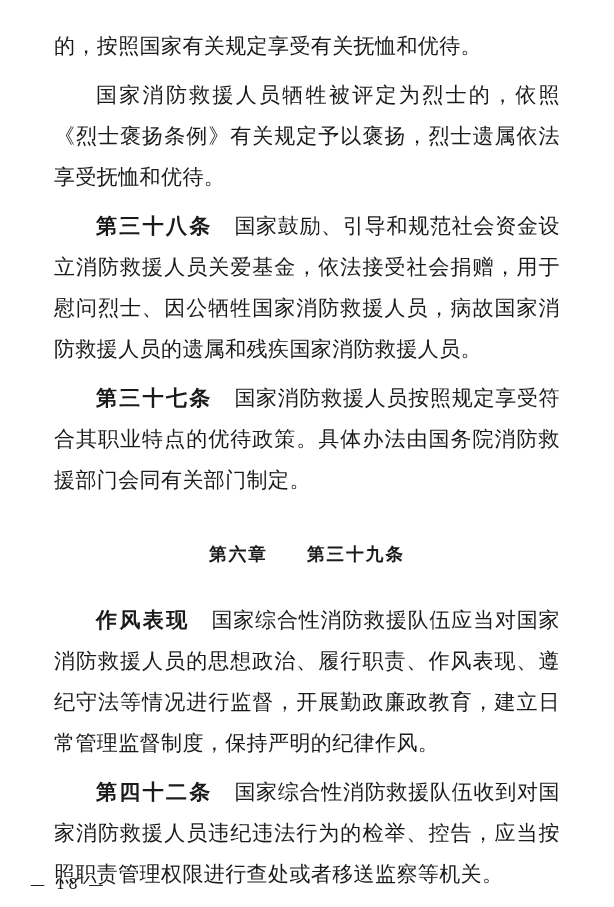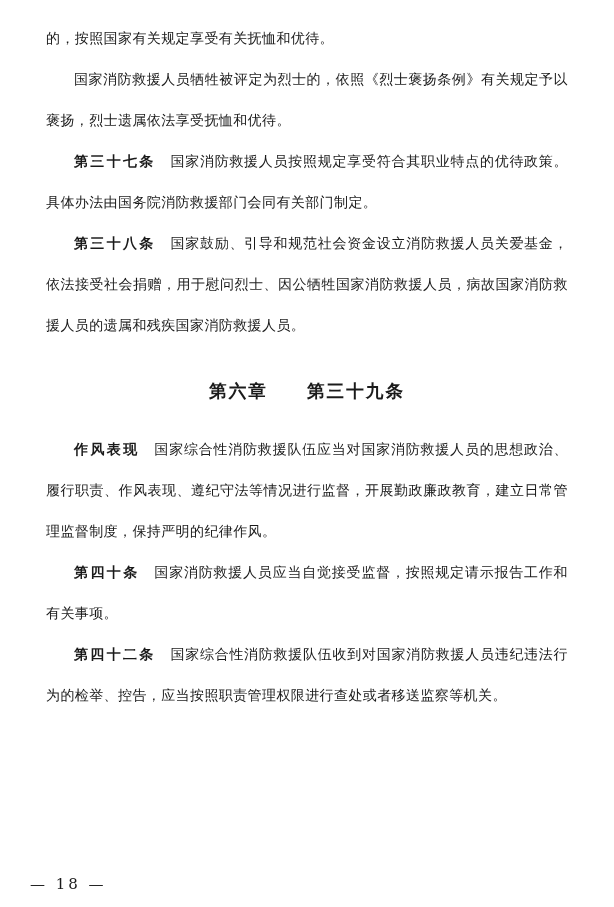--- a/index.html
+++ b/index.html
@@ -15,25 +15,25 @@
     overflow: hidden;
   }
   .page {
     position: relative;
     width: 614px;
     height: 907px;
     box-sizing: border-box;
     padding: 18px 46px 0 46px;
   }
   .para {
-    font-size: 14px;
+    font-size: 21px;
     line-height: 41px;
     text-align: justify;
     text-justify: inter-ideograph;
-    margin: 0;
+    margin: 8px;
     letter-spacing: 0.4px;
   }
   .para.indent {
     text-indent: 2em;
     font-family: Liberation Serif, serif;
   }
   .article-label {
     font-weight: bold;
     letter-spacing: 2px;
   }
@@ -65,32 +65,31 @@
 </style>
 </head>
 <body>
 
 <div class="page">
 
   <p class="para"><span>的，按照国家有关规定享受有关抚恤和优待。</span></p>
 
   <p class="para indent"><span>国家消防救援人员牺牲被评定为烈士的，依照《烈士褒扬条例》有关规定予以褒扬，烈士遗属依法享受抚恤和优待。</span></p>
 
+  <p class="para indent"><span class="article-label">第三十八条</span>　<span>国家鼓励、引导和规范社会资金设立消防救援人员关爱基金，依法接受社会捐赠，用于慰问烈士、因公牺牲国家消防救援人员，病故国家消防救援人员的遗属和残疾国家消防救援人员。</span></p>
+
   <p class="para indent"><span class="article-label">第三十七条</span>　<span>国家消防救援人员按照规定享受符合其职业特点的优待政策。具体办法由国务院消防救援部门会同有关部门制定。</span></p>
-
-  <p class="para indent"><span class="article-label">第三十八条</span>　<span>国家鼓励、引导和规范社会资金设立消防救援人员关爱基金，依法接受社会捐赠，用于慰问烈士、因公牺牲国家消防救援人员，病故国家消防救援人员的遗属和残疾国家消防救援人员。</span></p>
 
   <div class="gap-before-chapter"></div>
 
   <h2 class="chapter-title">第六章　　第三十九条</h2>
 
   <div class="gap-after-chapter"></div>
 
   <p class="para indent"><span class="article-label">作风表现</span>　<span>国家综合性消防救援队伍应当对国家消防救援人员的思想政治、履行职责、作风表现、遵纪守法等情况进行监督，开展勤政廉政教育，建立日常管理监督制度，保持严明的纪律作风。</span></p>
 
-  <p class="para indent"><span class="article-label">第四十条</span>　<span>国家消防救援人员应当自觉接受监督，按照规定请示报告工作和有关事项。</span></p>
 
   <p class="para indent"><span class="article-label">第四十二条</span>　<span>国家综合性消防救援队伍收到对国家消防救援人员违纪违法行为的检举、控告，应当按照职责管理权限进行查处或者移送监察等机关。</span></p>
 
 
   <div class="footer">—  18  —</div>
 
 </div>
 
 </body></html>

